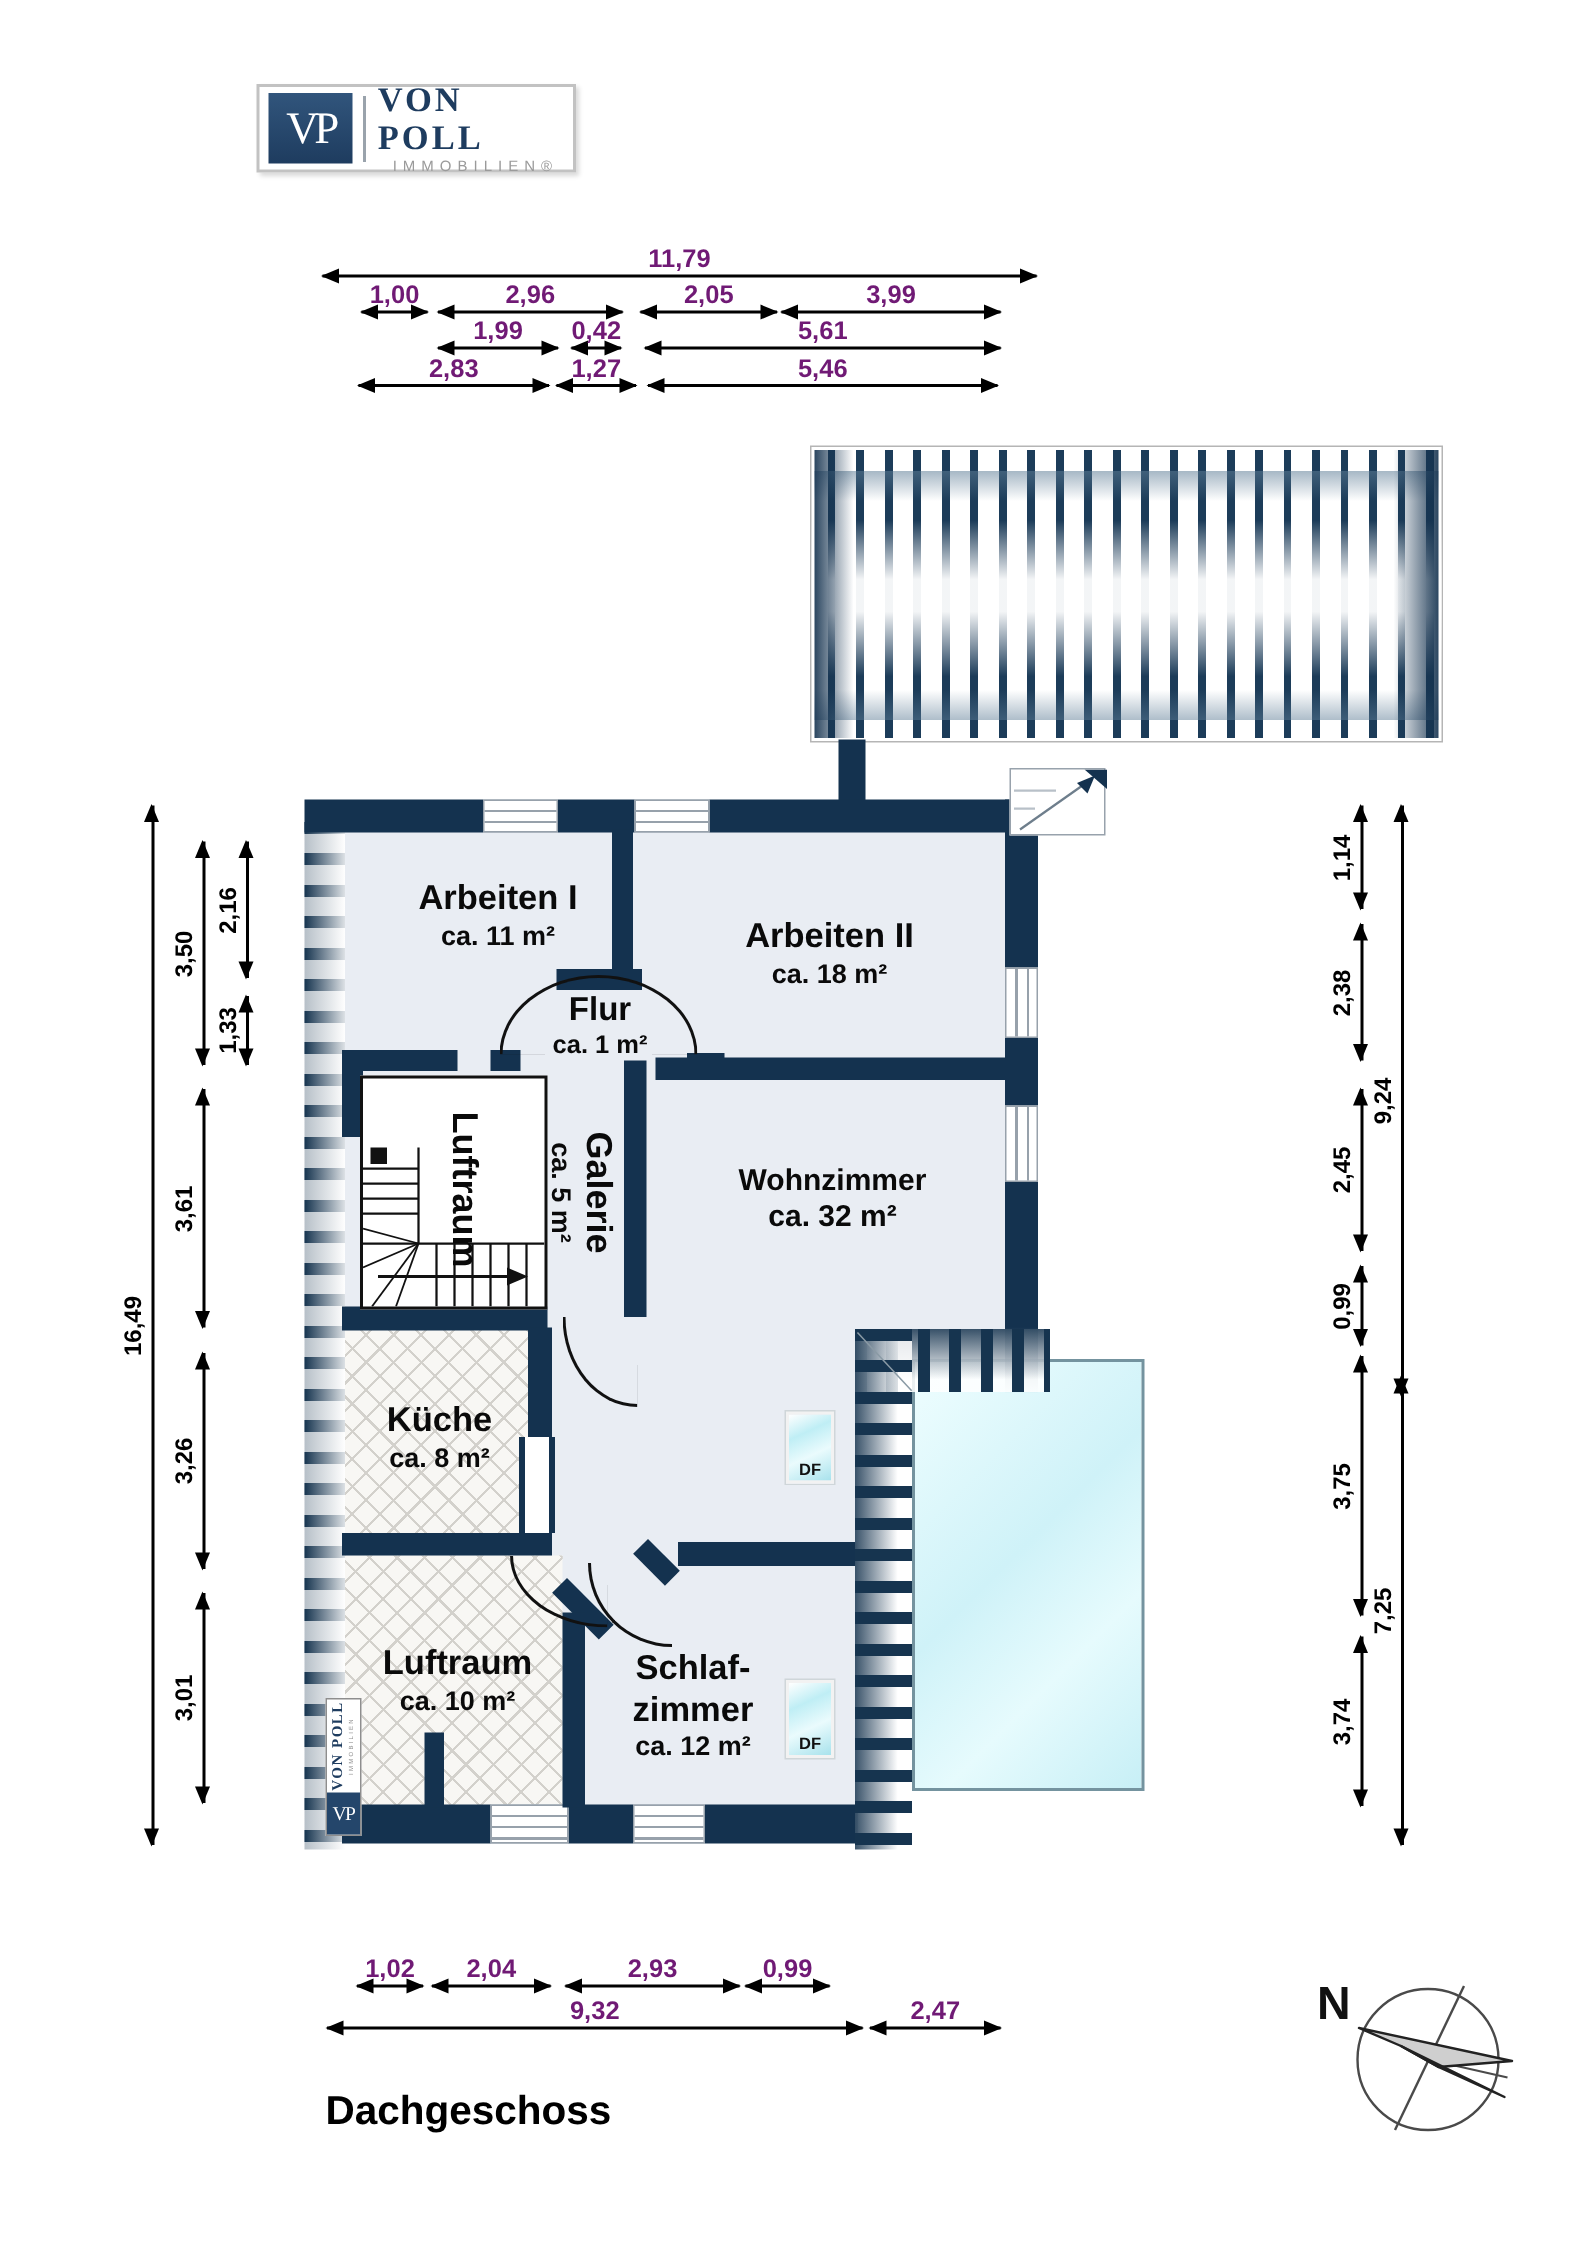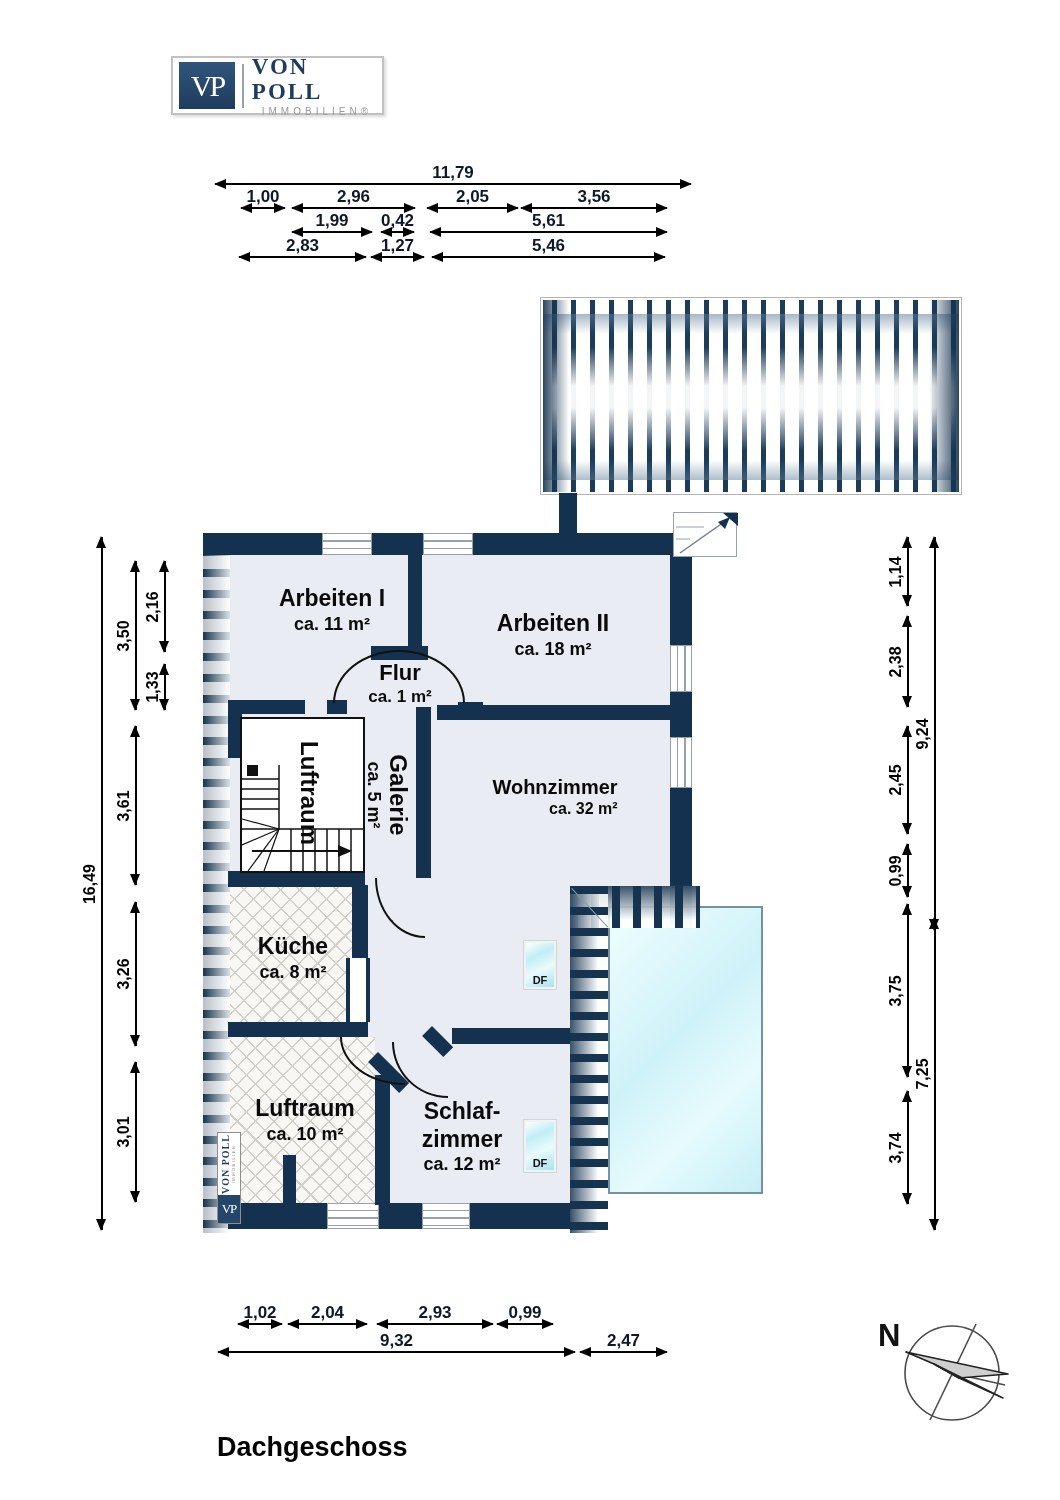--- a/index.html
+++ b/index.html
@@ -9,21 +9,21 @@
 
   
   .hdim { position:absolute; height:0; border-top:2px solid #000; }
   .hdim::before { content:""; position:absolute; left:-1px; top:-6px; width:0; height:0;
                   border-top:5px solid transparent; border-bottom:5px solid transparent;
                   border-right:12px solid #000; }
   .hdim::after  { content:""; position:absolute; right:-1px; top:-6px; width:0; height:0;
                   border-top:5px solid transparent; border-bottom:5px solid transparent;
                   border-left:12px solid #000; }
   .hdim .lab { position:absolute; left:50%; bottom:2px; transform:translateX(-50%);
-               font-weight:bold; font-size:17px; color:#0f172a; white-space:nowrap; }
+               font-weight:bold; font-size:17px; color:#701a75; white-space:nowrap; }
   .vdim { position:absolute; width:0; border-left:2px solid #000; }
   .vdim::before { content:""; position:absolute; top:-1px; left:-7px; width:0; height:0;
                   border-left:5px solid transparent; border-right:5px solid transparent;
                   border-bottom:12px solid #000; }
   .vdim::after  { content:""; position:absolute; bottom:-1px; left:-7px; width:0; height:0;
                   border-left:5px solid transparent; border-right:5px solid transparent;
                   border-top:12px solid #000; }
   .vdim .lab { position:absolute; left:-13px; top:50%;
                transform:translate(-50%,-50%) rotate(-90deg);
                font-weight:bold; font-size:16px; color:#000; white-space:nowrap; }
@@ -48,21 +48,21 @@
   .roofband-v::after { content:""; position:absolute; inset:0;
           background:linear-gradient(90deg, rgba(22,52,79,.85), rgba(255,255,255,0) 75%); }
   .roofband-h { position:absolute;
           background:repeating-linear-gradient(90deg, #16344F 0 8px, rgba(255,255,255,.85) 8px 21px); }
   .roofband-h::after { content:""; position:absolute; inset:0;
           background:linear-gradient(180deg, rgba(22,52,79,.85), rgba(255,255,255,0) 80%); }
   .arc { position:absolute; border:0 solid #111; }
   .rl  { position:absolute; transform:translateX(-50%); text-align:center; color:#0a0a0a; white-space:nowrap; }
   .rl .n { font-weight:bold; font-size:23px; line-height:1.2; }
   .rl .a { font-weight:bold; font-size:18px; line-height:1.25; }
-  .rl.big .n { font-size:20px;text-align:center; } .rl.big .a { font-size:16px;text-align:right; }
+  .rl.big .n { font-size:20px;text-align:center; } .rl.big .a { font-size:20px; }
   .rl.small .n { font-size:22px; } .rl.small .a { font-size:17px; }
   .rotlabel { position:absolute; transform:translate(-50%,-50%) rotate(90deg);
               text-align:center; white-space:nowrap; color:#0a0a0a; }
   .rotlabel .n { font-weight:bold; font-size:24px; line-height:1.15; }
   .rotlabel .a { font-weight:bold; font-size:18px; }
   .df { position:absolute; width:32px; border:2px solid #F2F2F2; box-shadow:0 0 0 1px #CFD6D9;
         background:linear-gradient(155deg, #FFFFFF 0%, #BFEEF5 30%, #EAFBFD 60%, #A8E2EC 100%); }
   .df .t { position:absolute; left:50%; bottom:1px; transform:translateX(-50%);
            font-weight:bold; font-size:11px; color:#111; }
 </style>
@@ -90,21 +90,21 @@
   <div class="hdim" style="left:241px;top:207px;width:44px;">
       <span class="lab">1,00</span>
     </div>
   <div class="hdim" style="left:292px;top:207px;width:123px;">
       <span class="lab">2,96</span>
     </div>
   <div class="hdim" style="left:427px;top:207px;width:91px;">
       <span class="lab">2,05</span>
     </div>
   <div class="hdim" style="left:521px;top:207px;width:146px;">
-      <span class="lab">3,56</span>
+      <span class="lab">3,99</span>
     </div>
   <div class="hdim" style="left:292px;top:231px;width:80px;">
       <span class="lab">1,99</span>
     </div>
   <div class="hdim" style="left:381px;top:231px;width:33px;">
       <span class="lab">0,42</span>
     </div>
   <div class="hdim" style="left:430px;top:231px;width:237px;">
       <span class="lab">5,61</span>
     </div>
@@ -333,21 +333,21 @@
   <div class="hdim" style="left:497px;top:1323px;width:56px;">
       <span class="lab">0,99</span>
     </div>
   <div class="hdim" style="left:218px;top:1351px;width:357px;">
       <span class="lab">9,32</span>
     </div>
   <div class="hdim" style="left:580px;top:1351px;width:87px;">
       <span class="lab">2,47</span>
     </div>
 
-  <div style="position:absolute;left:217px;top:1392px;font-weight:bold;font-size:27px;color:#000;margin-top:40px;">Dachgeschoss</div>
+  <div style="position:absolute;left:217px;top:1392px;font-weight:bold;font-size:27px;color:#000;">Dachgeschoss</div>
 
   <div style="position:absolute;left:875px;top:1308px;width:145px;height:120px;">
     <span style="position:absolute;left:3px;top:10px;font-weight:bold;font-size:31px;color:#111;">N</span>
     <svg width="145" height="120" viewBox="0 0 145 120" style="position:absolute;left:0;top:0;">
       <circle cx="77" cy="65" r="47" fill="none" stroke="#4A4A4A" stroke-width="1.6"></circle>
       <line x1="101" y1="16" x2="55" y2="112" stroke="#4A4A4A" stroke-width="1.6"></line>
       <line x1="77" y1="65" x2="130" y2="77" stroke="#4A4A4A" stroke-width="1.4"></line>
       <polygon points="31,44 133,66 84,70 59,56" fill="#CFCFCF" stroke="#222" stroke-width="1.6" stroke-linejoin="round"></polygon>
       <polygon points="59,56 128,90 84,70" fill="#CFCFCF" stroke="#222" stroke-width="1.6" stroke-linejoin="round"></polygon>
     </svg>

